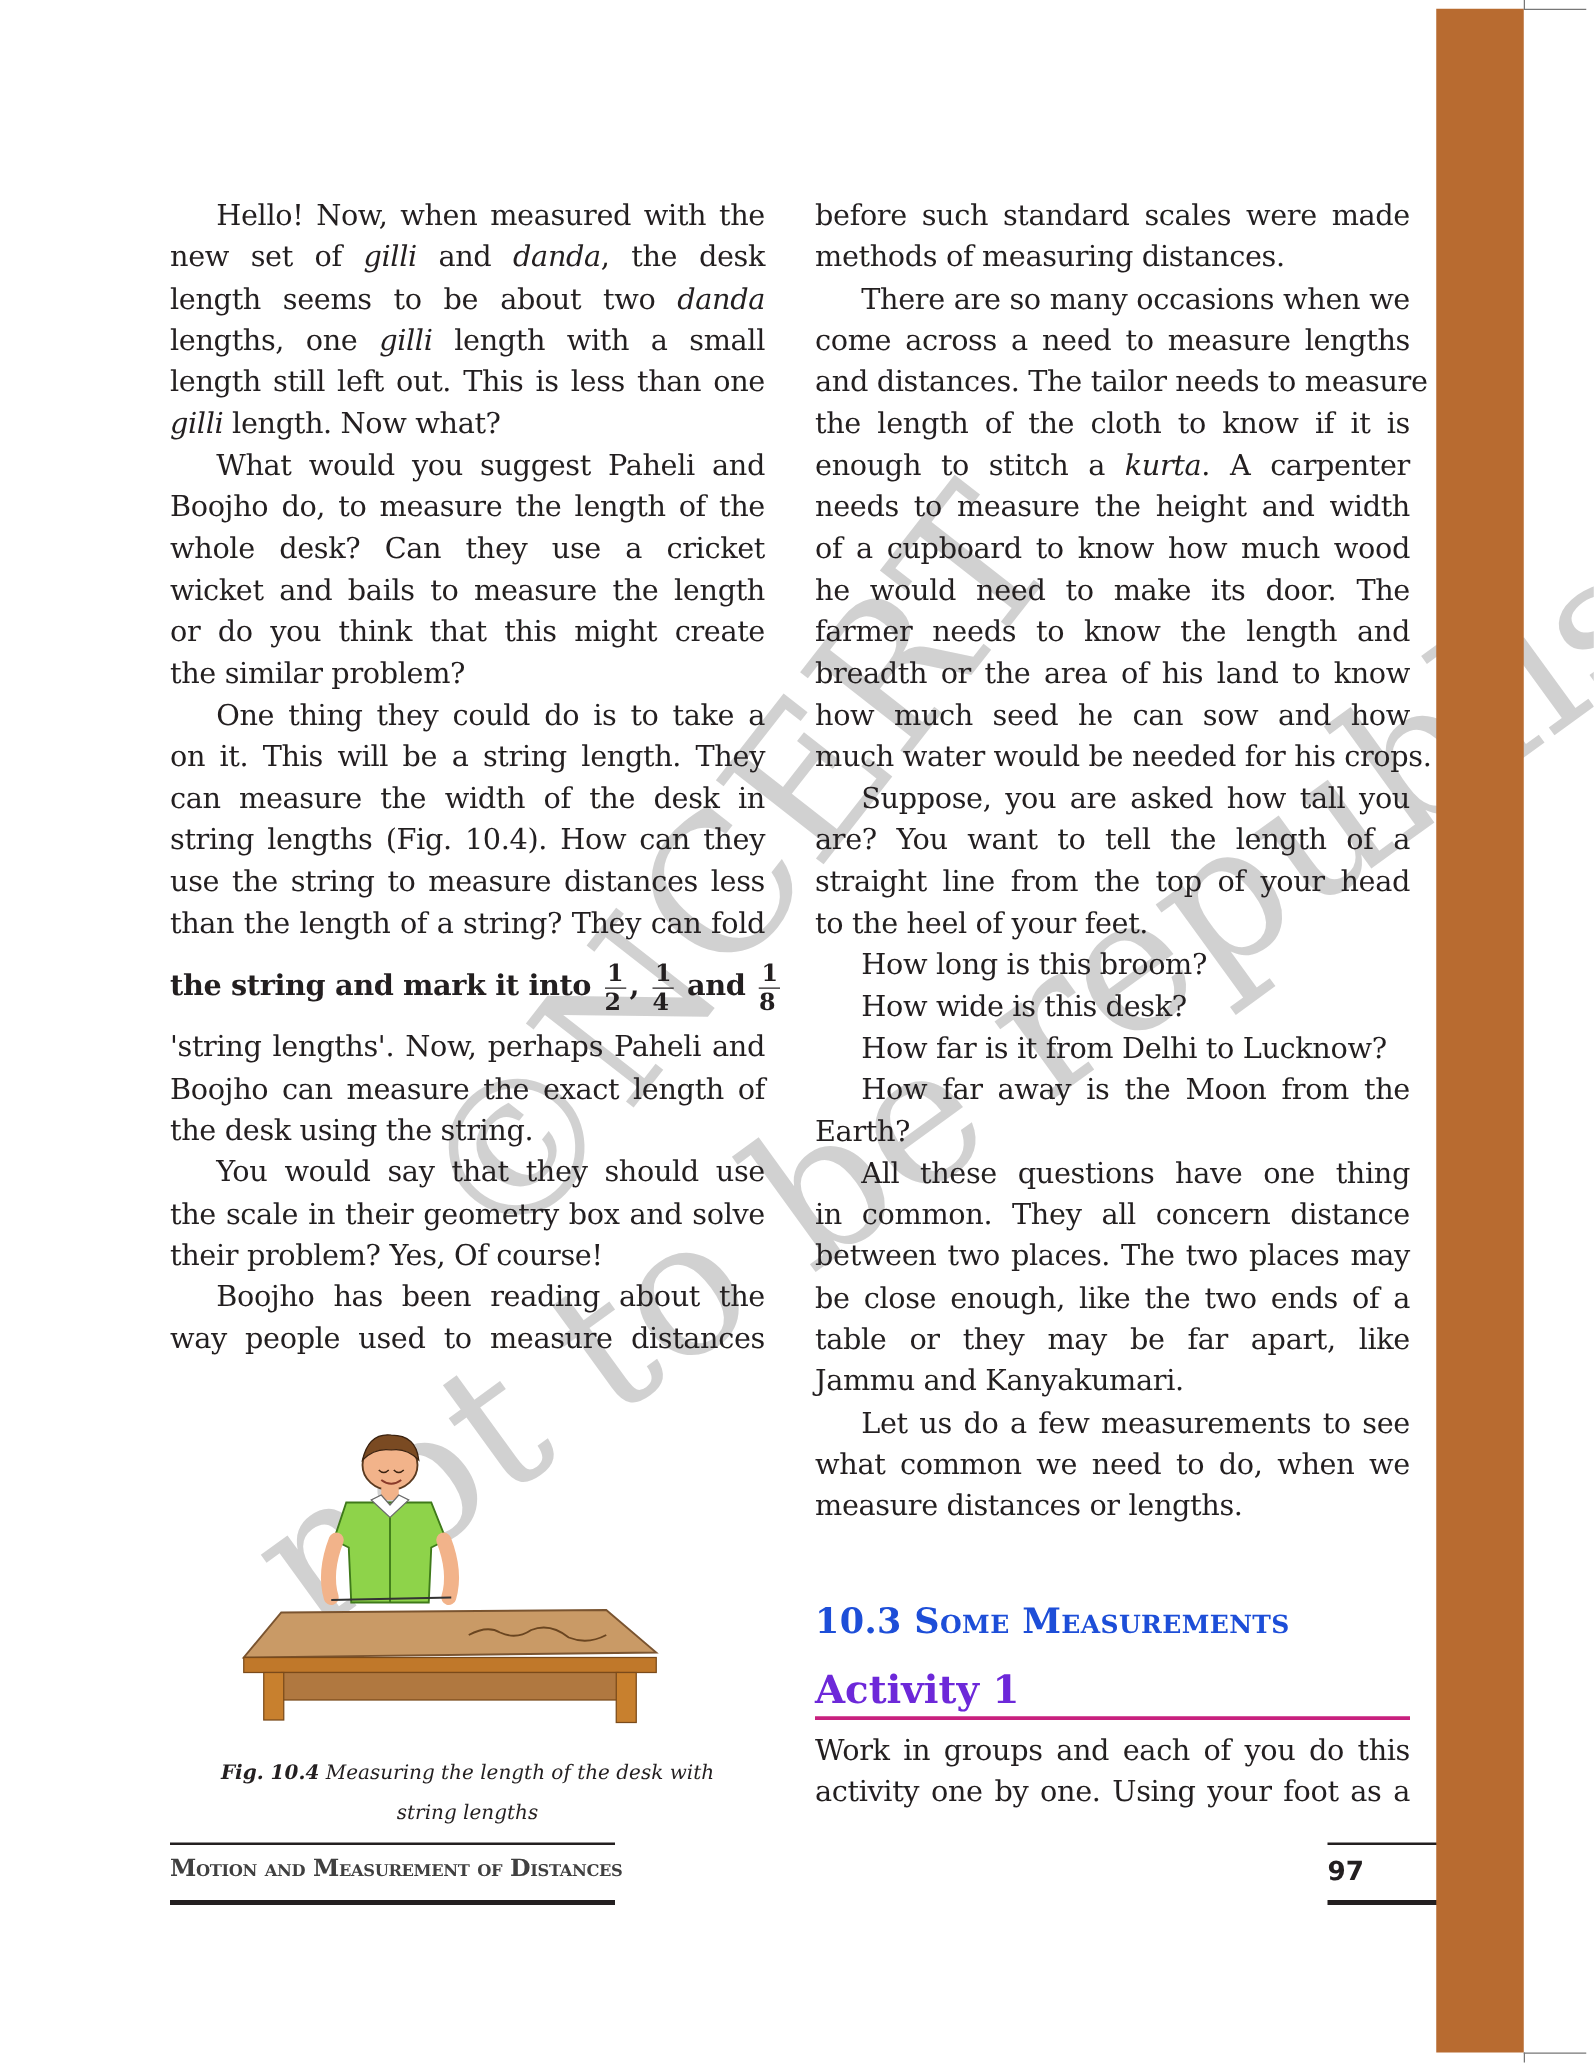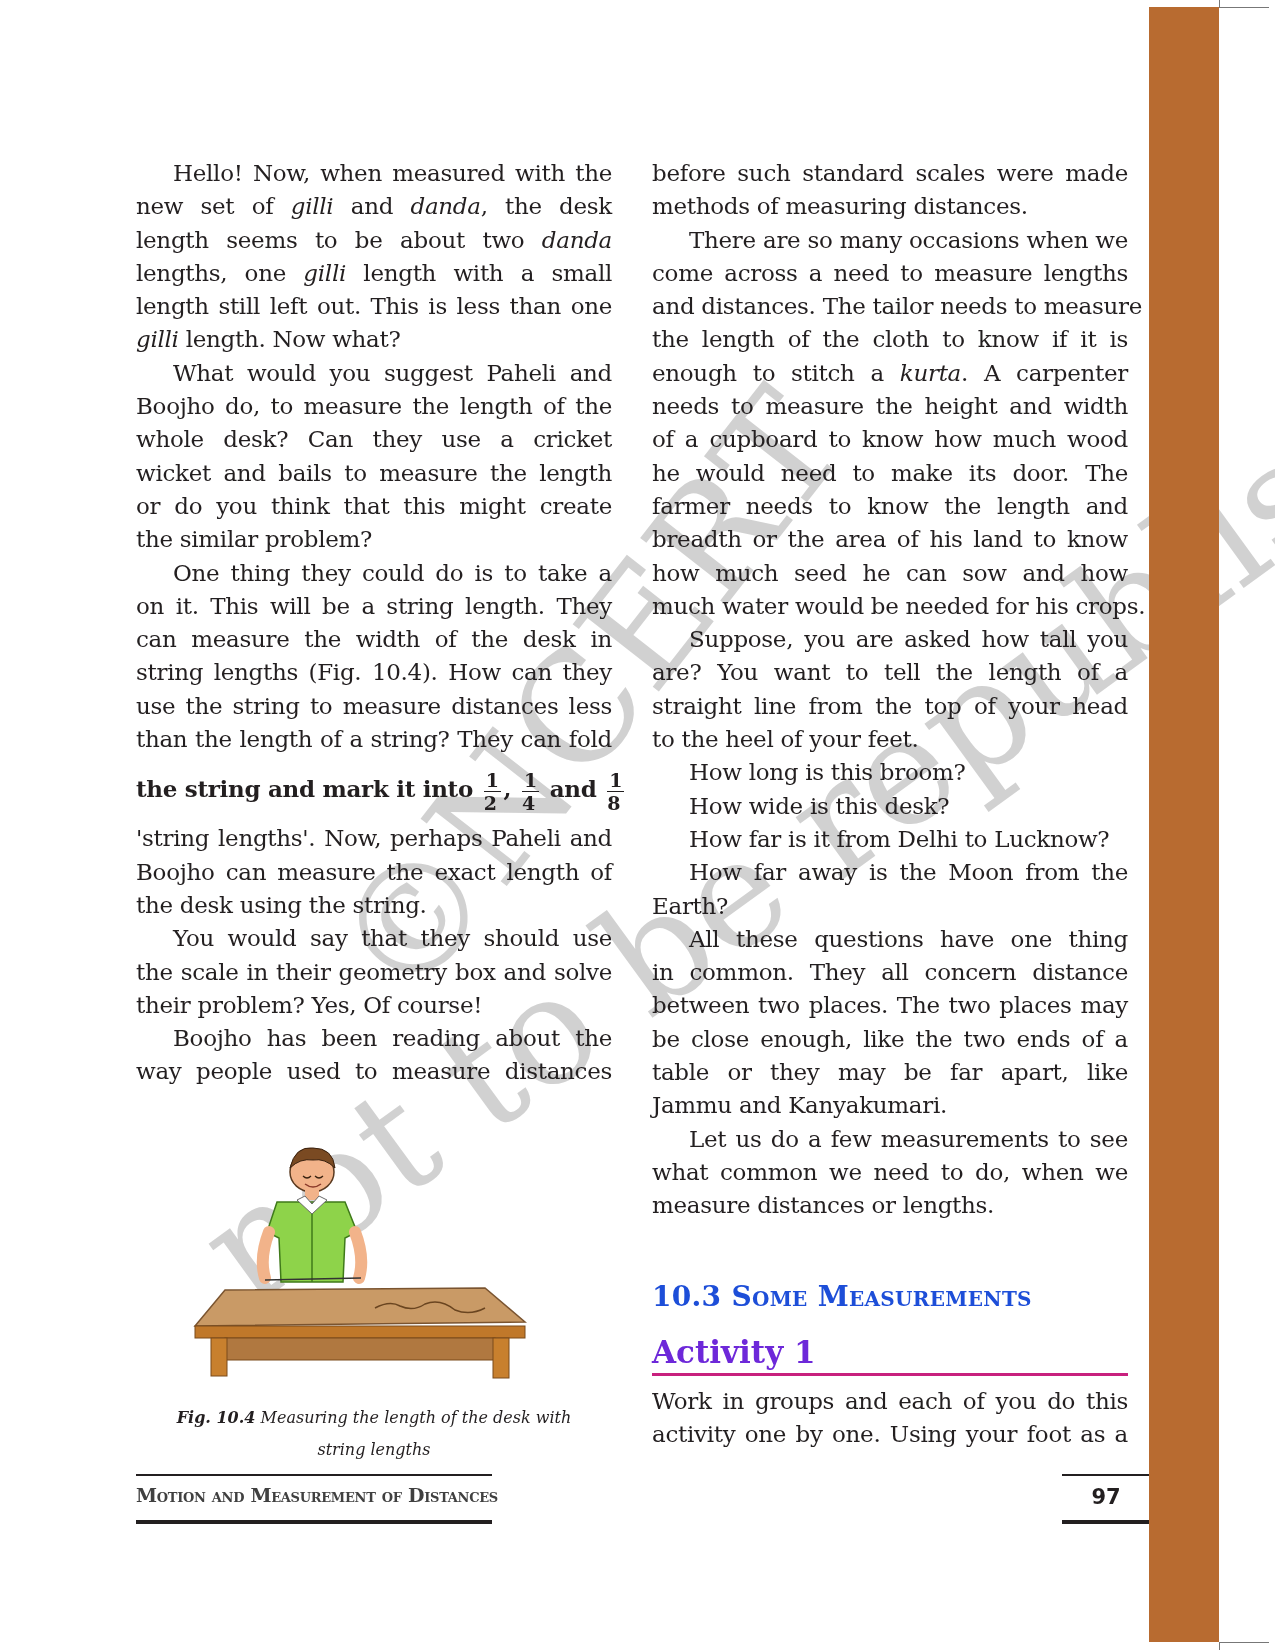--- a/index.html
+++ b/index.html
@@ -28,21 +28,21 @@
   #activity-heading { position:absolute; left:652px; top:1334px; font-weight:bold; font-size:31px; color:#6d28d9; }
   #activity-rule { position:absolute; left:652px; top:1373px; width:476px; height:3px; background:#c8207e; }
   #activity-text { position:absolute; left:652px; top:1385px; width:476px; }
 
   #footer-rule-top { position:absolute; left:136px; top:1474px; width:356px; height:2px; background:#231f20; }
   #footer-rule-bot { position:absolute; left:136px; top:1520px; width:356px; height:4px; background:#231f20; }
   #footer-title { position:absolute; left:136px; top:1484px; font-weight:bold; font-size:19px; color:#404040;
                   font-variant:small-caps; letter-spacing:-0.3px; }
   #pgnum-rule-top { position:absolute; left:1062px; top:1474px; width:88px; height:2px; background:#231f20; }
   #pgnum-rule-bot { position:absolute; left:1062px; top:1520px; width:88px; height:4px; background:#231f20; }
-  #page-number { position:absolute; left:1062px; width:88px; top:1485px; text-align:center;
+  #page-number { position:absolute; left:1062px; width:88px; top:1485px; 
                  font-family:"DejaVu Sans", sans-serif; font-weight:bold; font-size:21px; }
 
   #side-bar { position:absolute; left:1149px; top:7px; width:70px; height:1635px; background:#b86b30; }
   .crop { position:absolute; background:#777; }
 
   #watermark { position:absolute; left:0; top:0; width:1275px; height:1650px; pointer-events:none; }
   #watermark text { fill:#9a9a9a; fill-opacity:0.45; font-family:"DejaVu Serif", serif; }
 </style>
 </head>
 <body>

